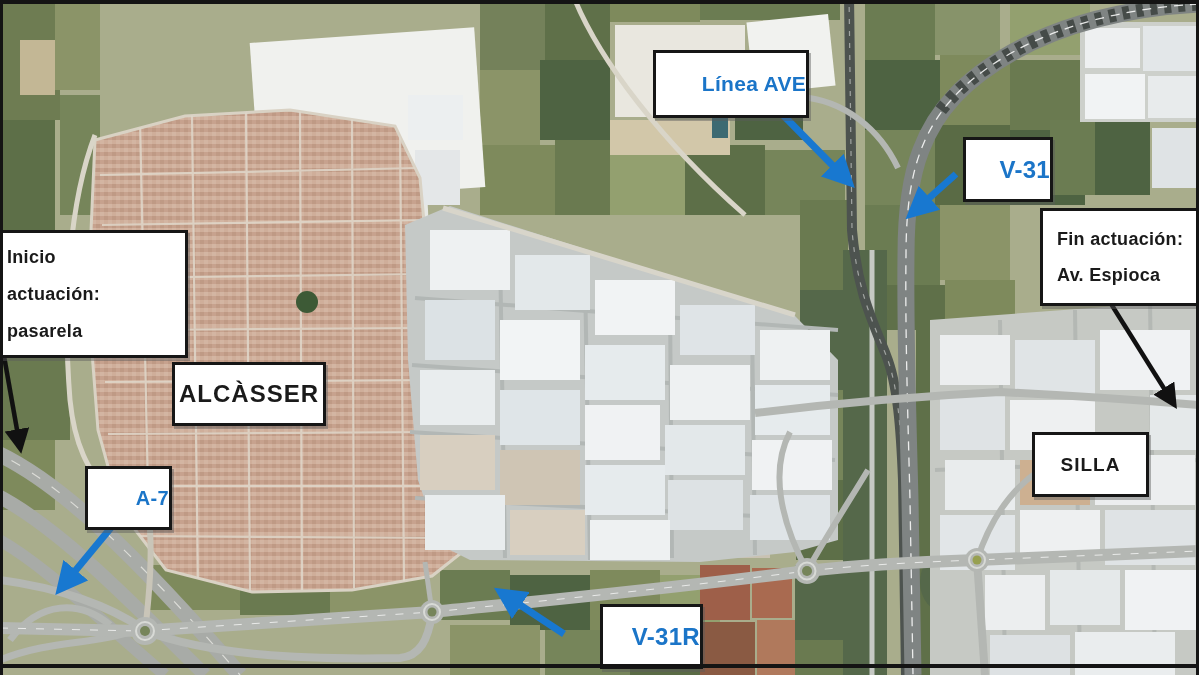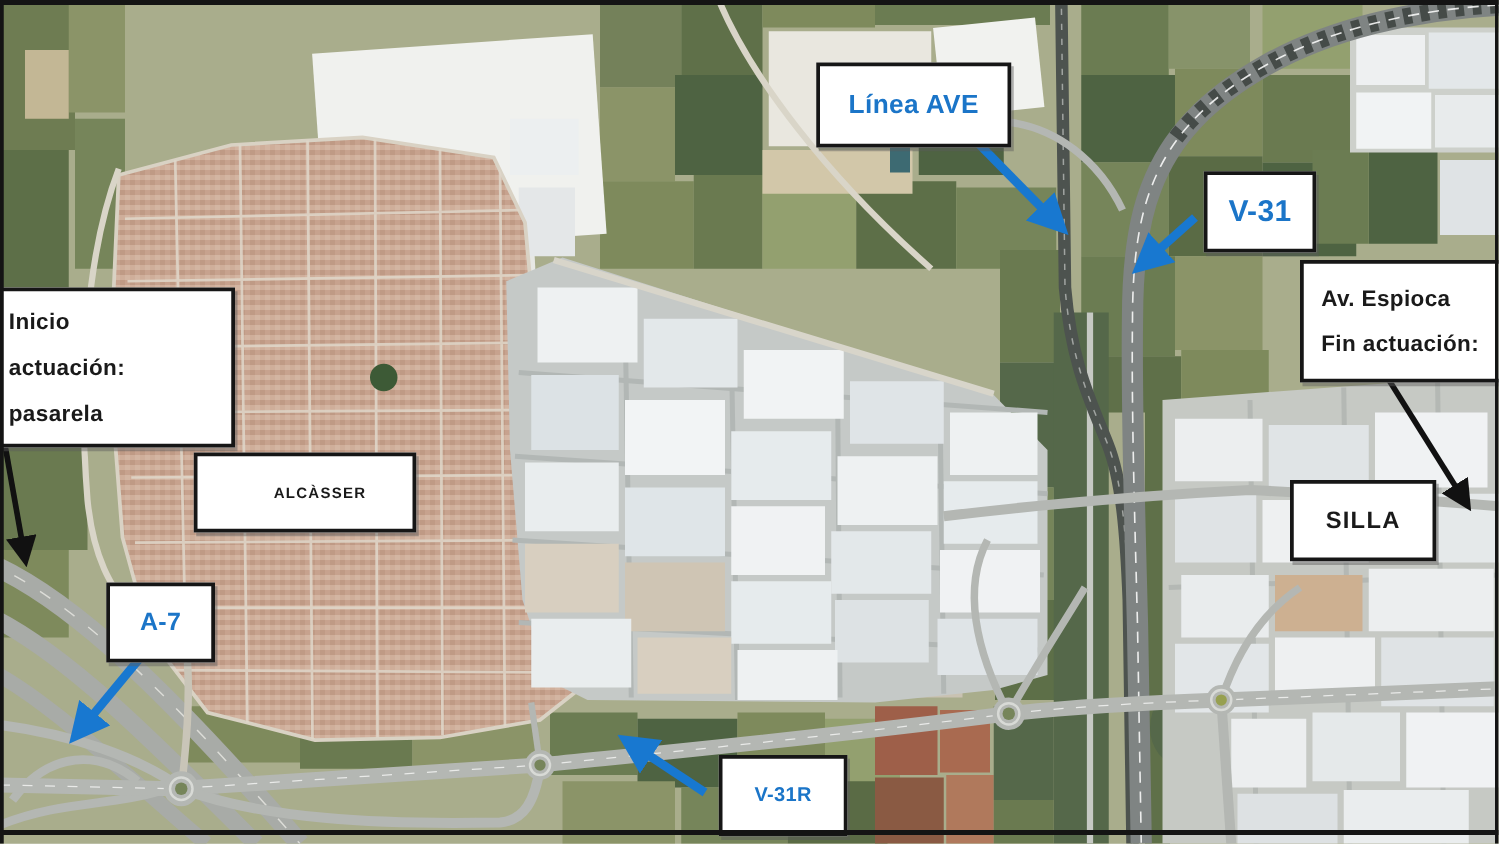--- a/index.html
+++ b/index.html
@@ -8,30 +8,30 @@
     background:#a7ab8a;font-family:"Liberation Sans",sans-serif;
   }
   #map-svg{position:absolute;left:0;top:0;width:1199px;height:675px;display:block;}
   .callout{
     position:absolute;background:#ffffff;border:3px solid #161616;
     box-shadow:2px 3px 0 rgba(90,90,90,.45);
     display:flex;align-items:center;justify-content:center;
     font-weight:bold;letter-spacing:.3px;white-space:nowrap;z-index:5;
   }
   .callout.multiline{flex-direction:column;align-items:flex-start;justify-content:center;}
-  .blue{color:#1b75c8;}
+  .blue{color:#1b75c8;justify-content:flex-end;}
   .black{color:#1a1a1a;}
   #co-ave{left:653px;top:50px;width:150px;height:62px;font-size:21px;}
   #co-v31{left:963px;top:137px;width:84px;height:59px;font-size:24px;}
   #co-fin{left:1040px;top:208px;width:210px;height:92px;font-size:18px;padding-left:14px;line-height:36px;}
   #co-inicio{left:-44px;top:230px;width:178px;height:122px;font-size:18px;padding-left:48px;line-height:37px;}
-  #co-alcasser{left:155px;top:362px;width:148px;height:58px;font-size:12px;letter-spacing:1px;padding-left:24px;}
+  #co-alcasser{left:172px;top:362px;width:148px;height:58px;font-size:24px;letter-spacing:1px;}
   #co-a7{left:85px;top:466px;width:81px;height:58px;font-size:20px;}
-  #co-silla{left:1032px;top:384px;width:111px;height:59px;font-size:19px;letter-spacing:1px;}
-  #co-v31r{left:575px;top:604px;width:97px;height:59px;font-size:16px;}
+  #co-silla{left:1032px;top:432px;width:111px;height:59px;font-size:19px;letter-spacing:1px;}
+  #co-v31r{left:600px;top:604px;width:97px;height:59px;font-size:24px;}
   #frame{
     position:absolute;left:0;top:0;width:1193px;height:675px;
     border-left:3px solid #141414;border-right:3px solid #141414;border-top:4px solid #141414;
     pointer-events:none;z-index:8;
   }
   #frame-bottom{
     position:absolute;left:0;top:664px;width:1199px;height:4px;background:#141414;
     pointer-events:none;z-index:8;
   }
 </style>
@@ -313,22 +313,22 @@
 
 <div id="co-ave" class="callout blue">
   <span>Línea AVE</span>
 </div>
 
 <div id="co-v31" class="callout blue">
   <span>V-31</span>
 </div>
 
 <div id="co-fin" class="callout black multiline">
+  <span>Fin actuación:</span>
   <span>Av. Espioca</span>
-  <span>Fin actuación:</span>
 </div>
 
 <div id="co-inicio" class="callout black multiline">
   <span>Inicio</span>
   <span>actuación:</span>
   <span>pasarela</span>
 </div>
 
 <div id="co-alcasser" class="callout black">
   <span>ALCÀSSER</span>

